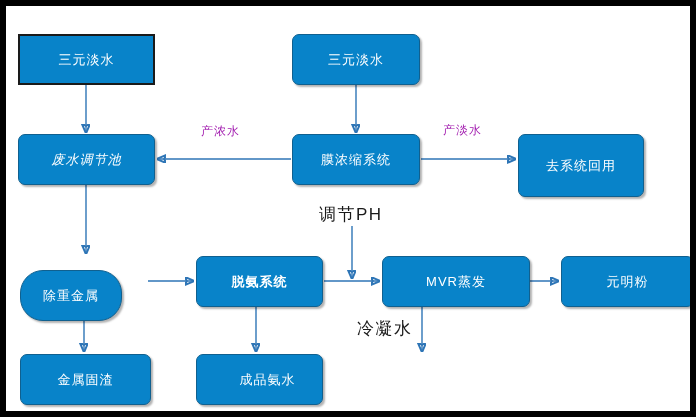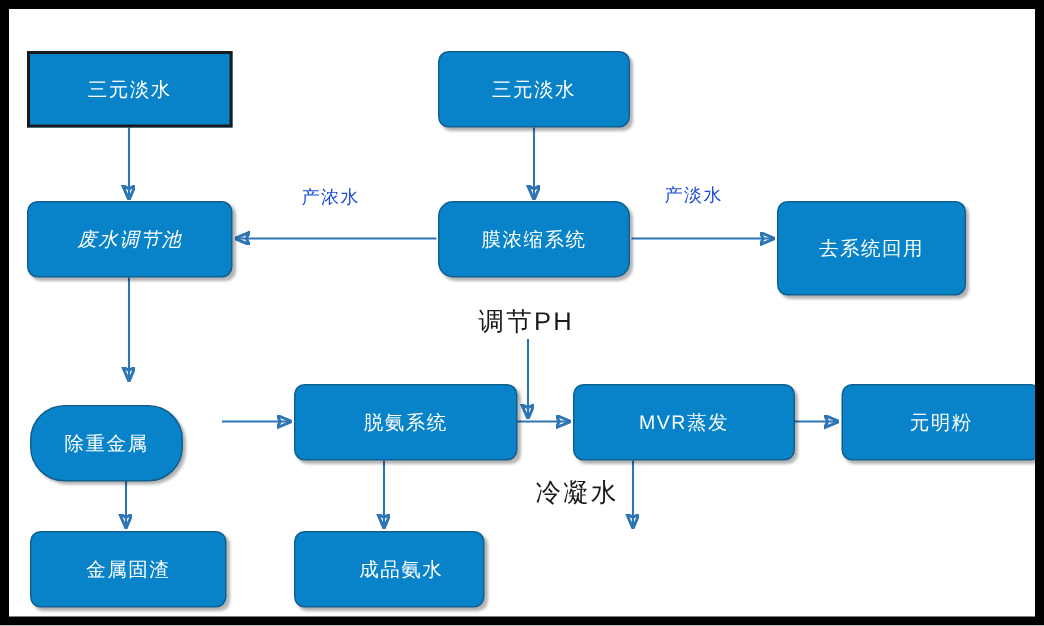--- a/index.html
+++ b/index.html
@@ -39,21 +39,21 @@
     border-radius: 0;
     border: 2px solid #1a1a1a;
     box-shadow: none;
   }
   .node-label {
     white-space: nowrap;
     pointer-events: none;
   }
   .edge-label {
     position: absolute;
-    color: #1d4ed8;
+    color: #a21caf;
     font-size: 12px;
     letter-spacing: 1px;
     white-space: nowrap;
     user-select: none;
   }
   .edge-label.big {
     font-size: 17px;
     color: #1a1a1a;
     letter-spacing: 1.5px;
   }
@@ -113,33 +113,33 @@
   </div>
 
   <div class="node" style="left:286px;top:28px;width:128px;height:51px;">
     <span class="node-label">三元淡水</span>
   </div>
 
   <div class="node" style="left:12px;top:128px;width:137px;height:51px;font-style:italic;">
     <span class="node-label">废水调节池</span>
   </div>
 
-  <div class="node" style="left:286px;top:128px;width:128px;height:51px;border-radius:10px;">
+  <div class="node" style="left:286px;top:128px;width:128px;height:51px;">
     <span class="node-label">膜浓缩系统</span>
   </div>
 
   <div class="node" style="left:512px;top:128px;width:126px;height:63px;">
     <span class="node-label">去系统回用</span>
   </div>
 
   <div class="node" style="left:14px;top:264px;width:102px;height:51px;border-radius:23px;">
     <span class="node-label">除重金属</span>
   </div>
 
-  <div class="node" style="left:190px;top:250px;width:149px;height:51px;">
+  <div class="node" style="left:190px;top:250px;width:127px;height:51px;font-weight:bold;">
     <span class="node-label">脱氨系统</span>
   </div>
 
   <div class="node" style="left:376px;top:250px;width:148px;height:51px;">
     <span class="node-label">MVR蒸发</span>
   </div>
 
   <div class="node" style="left:555px;top:250px;width:133px;height:51px;">
     <span class="node-label">元明粉</span>
   </div>

